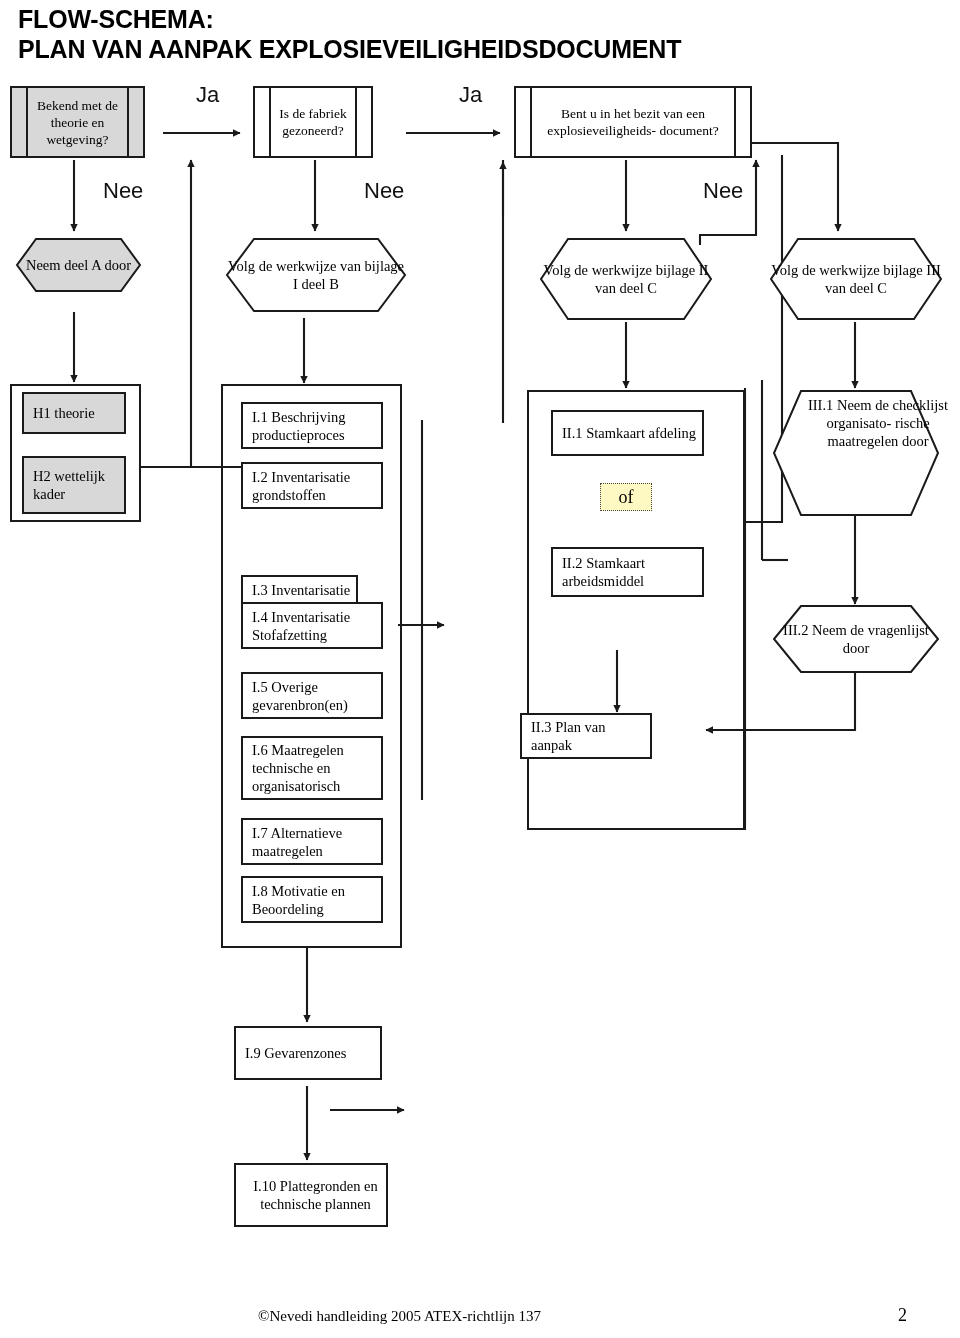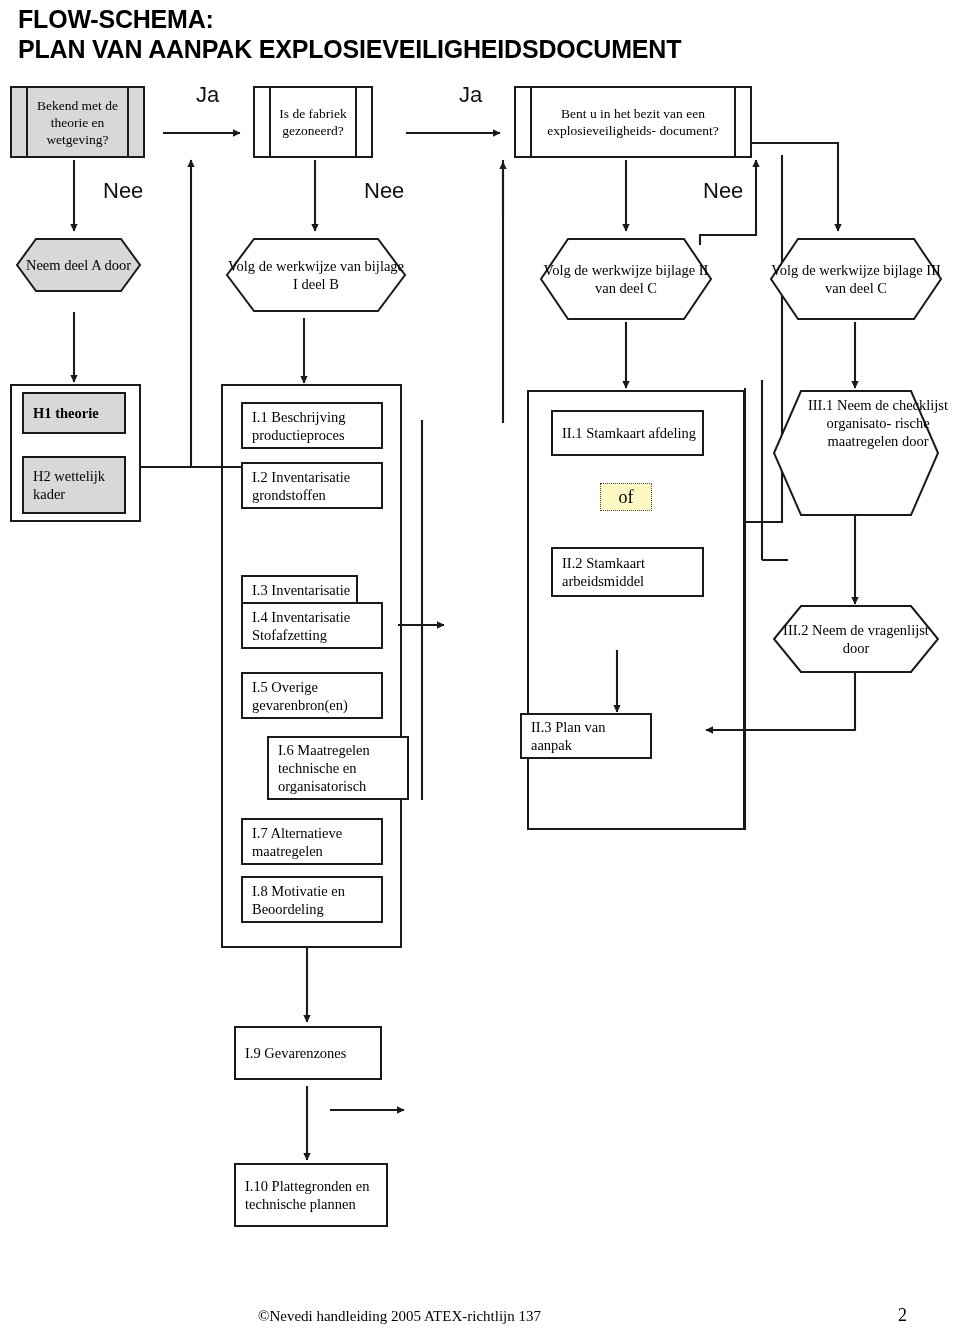--- a/index.html
+++ b/index.html
@@ -241,21 +241,21 @@
 
   <div class="hexwrap" style="left:770px; top:238px; width:172px; height:82px;">
     <svg class="hexline" viewBox="0 0 172 82" preserveAspectRatio="none">
       <polygon points="28,1 144,1 171,41 144,81 28,81 1,41" fill="#ffffff" stroke="#1a1a1a" stroke-width="2" vector-effect="non-scaling-stroke"></polygon>
     </svg>
     <div class="hexlabel">Volg de werkwijze bijlage III van deel C</div>
   </div>
 
   <div class="frame" style="left:10px; top:384px; width:131px; height:138px;"></div>
 
-  <div class="node rect gray left" style="left:22px; top:392px; width:104px; height:42px;font-weight:bold;">
+  <div class="node rect gray left" style="left:22px; top:392px; width:104px; height:42px;">
     <span>H1 theorie</span>
   </div>
   <div class="node rect gray left" style="left:22px; top:456px; width:104px; height:58px;">
     <span>H2 wettelijk kader</span>
   </div>
 
   <div class="frame" style="left:221px; top:384px; width:181px; height:564px;"></div>
 
   <div class="node rect left" style="left:241px; top:402px; width:142px; height:47px;">
     <span>I.1 Beschrijving productieproces</span>
@@ -265,34 +265,34 @@
   </div>
   <div class="node rect left" style="left:241px; top:544px; width:117px; height:47px;margin-top:31px;">
     <span>I.3  Inventarisatie Stofwolk</span>
   </div>
   <div class="node rect left" style="left:241px; top:602px; width:142px; height:47px;">
     <span>I.4 Inventarisatie Stofafzetting</span>
   </div>
   <div class="node rect left" style="left:241px; top:672px; width:142px; height:47px;">
     <span>I.5  Overige gevarenbron(en)</span>
   </div>
-  <div class="node rect left" style="left:241px; top:736px; width:142px; height:64px;margin-left:26px;">
+  <div class="node rect left" style="left:241px; top:736px; width:142px; height:64px;">
     <span>I.6 Maatregelen technische en organisatorisch</span>
   </div>
   <div class="node rect left" style="left:241px; top:818px; width:142px; height:47px;">
     <span>I.7 Alternatieve maatregelen</span>
   </div>
   <div class="node rect left" style="left:241px; top:876px; width:142px; height:47px;">
     <span>I.8 Motivatie en Beoordeling</span>
   </div>
 
   <div class="node rect left" style="left:234px; top:1026px; width:148px; height:54px;">
     <span>I.9 Gevarenzones</span>
   </div>
-  <div class="node rect left" style="left:234px; top:1163px; width:154px; height:64px;">
+  <div class="node rect left" style="left:234px; top:1163px; width:154px; height:64px;text-align:center;">
     <span>I.10 Plattegronden en technische plannen</span>
   </div>
 
 
   <div class="frame" style="left:527px; top:390px; width:218px; height:440px;"></div>
 
   <div class="node rect left" style="left:551px; top:410px; width:153px; height:46px;">
     <span>II.1 Stamkaart afdeling</span>
   </div>
 

